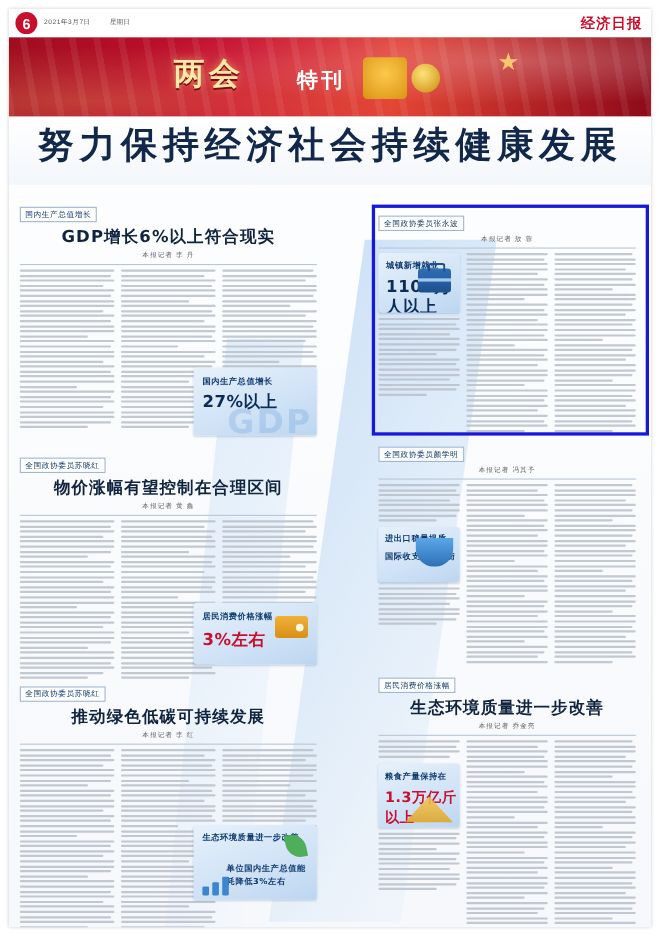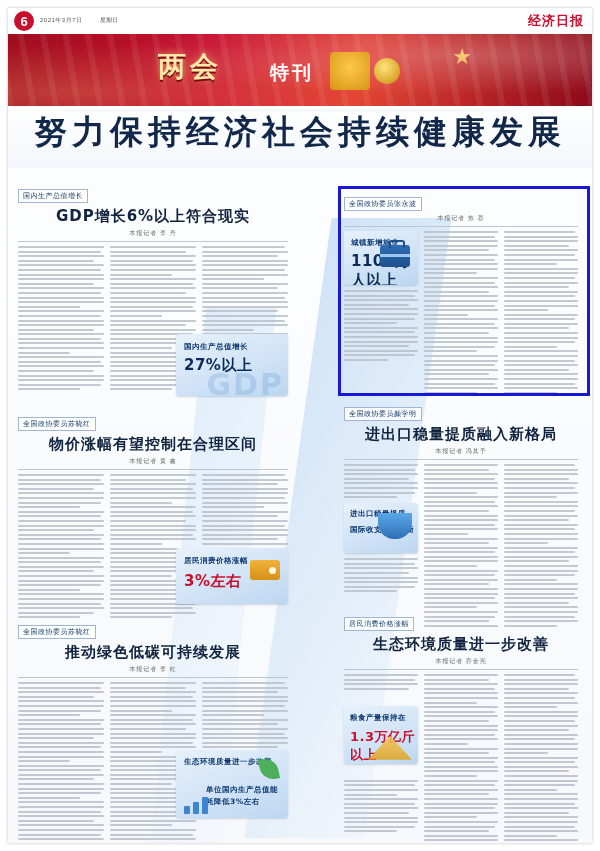--- a/index.html
+++ b/index.html
@@ -542,21 +542,20 @@
     </div>
 
     <div class="info" style="left:168px;top:540px;width:112px;height:56px;">
       <div style="position:absolute;left:8px;top:8px;" class="info-label">居民消费价格涨幅</div>
       <div style="position:absolute;left:8px;top:24px;" class="info-value red">3%左右</div>
       <div class="icon-wallet"></div>
     </div>
 
     <div class="article" style="left:336px;top:394px;width:234px;">
       <span class="art-kicker">全国政协委员颜学明</span>
-      <div class="art-title">进出口稳量提质融入新格局</div>
       <div class="art-byline">本报记者 冯其予</div>
       <div class="rule"></div>
       <div class="cols">
         <div class="col">
           <div class="line s1"></div>
             <div class="line s2"></div>
             <div class="line s1"></div>
             <div class="line s3"></div>
           <div class="line s1"></div>
             <div class="line s1"></div>
@@ -783,21 +782,21 @@
       <span class="art-kicker">居民消费价格涨幅</span>
       <div class="art-title">生态环境质量进一步改善</div>
       <div class="art-byline">本报记者 乔金亮</div>
       <div class="rule"></div>
       <div class="cols">
         <div class="col">
           <div class="line s1"></div>
             <div class="line s2"></div>
             <div class="line s1"></div>
             <div class="line s3"></div>
-          <div class="info" style="position:relative;left:0;top:0;width:100%;height:58px;margin:16px 0;">
+          <div class="info" style="position:relative;left:0;top:0;width:100%;height:58px;margin:5px 0;">
             <div style="position:absolute;left:6px;top:7px;" class="info-label">粮食产量保持在</div>
             <div style="position:absolute;left:6px;top:22px;" class="info-value small red">1.3万亿斤以上</div>
             <div class="icon-grain"></div>
           </div>
           <div class="line s1"></div>
             <div class="line s2"></div>
             <div class="line s1"></div>
             <div class="line s4"></div>
           <div class="line s1"></div>
             <div class="line s2"></div>

